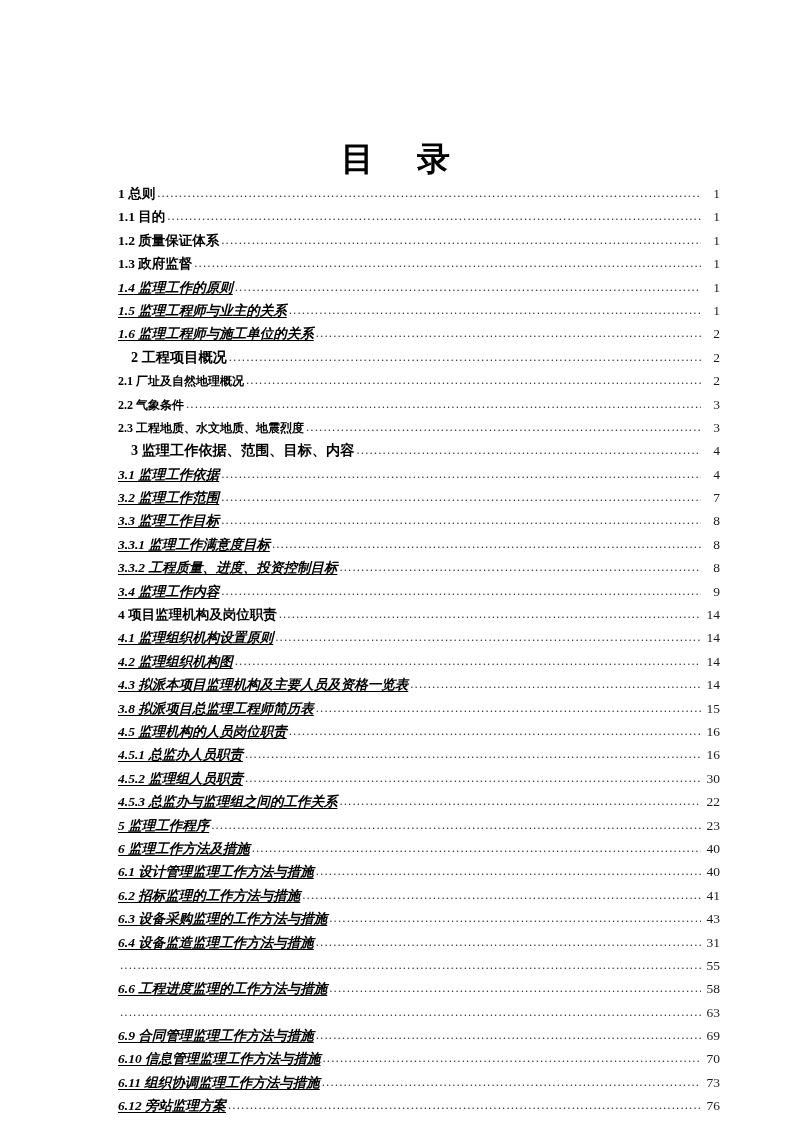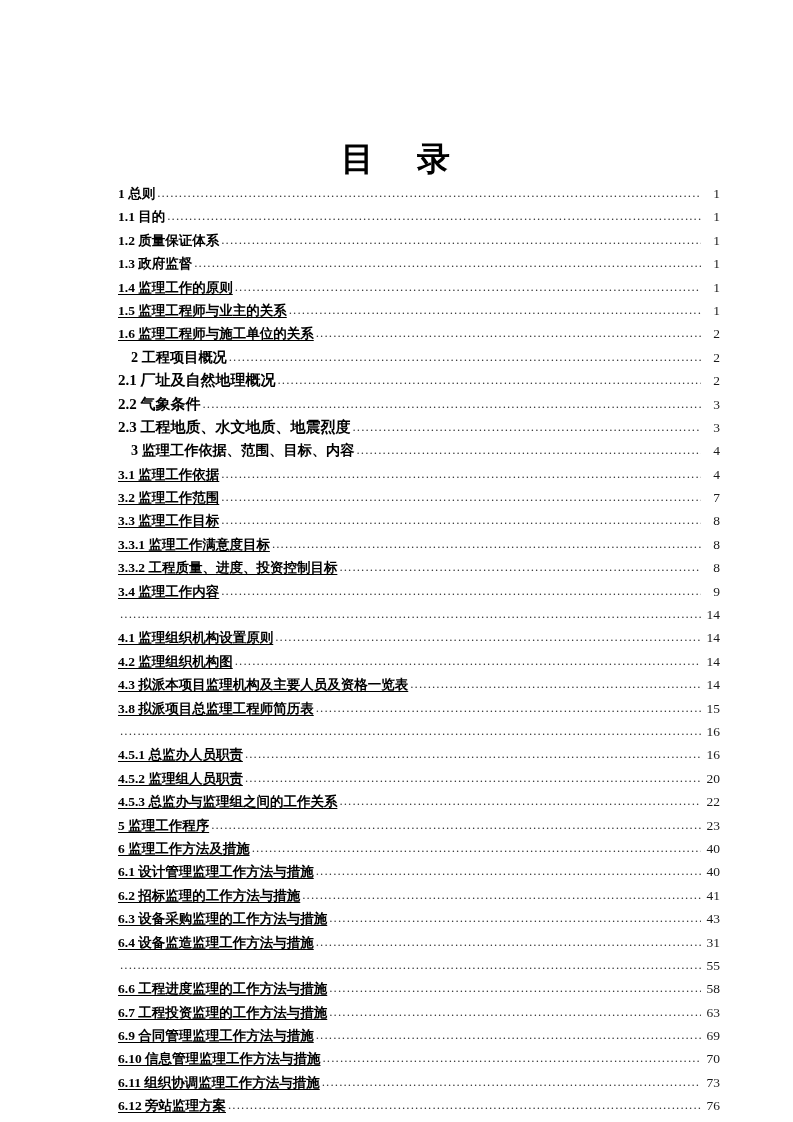--- a/index.html
+++ b/index.html
@@ -57,27 +57,28 @@
   }
 
   .toc-label {
     font-weight: bold;
     font-size: 13.5px;
     flex: 0 0 auto;
     letter-spacing: 0px;
   }
 
   
-  .toc-row.sz-lg .toc-label { font-size: 15px; }
+  .toc-row.sz-lg .toc-label { font-size: 12px; }
   .toc-row.sz-md .toc-label { font-size: 14.2px; margin-left: 13px; }
 
   .toc-label.ul {
     text-decoration: underline;
     text-decoration-thickness: 1px;
     text-underline-offset: 2px;
+    font-style: italic;
   }
 
   .toc-dots {
     flex: 1 1 auto;
     overflow: hidden;
     margin: 0 2px;
     font-size: 13px;
     letter-spacing: 1.1px;
     color: #3a3a3a;
     position: relative;
@@ -185,20 +186,21 @@
         <span class="toc-label ul">3.3.2 工程质量、进度、投资控制目标</span>
         <span class="toc-dots">................................................................................................................................................................</span>
         <span class="toc-page">8</span>
       </div>
       <div class="toc-row sz-sm">
         <span class="toc-label ul">3.4  监理工作内容</span>
         <span class="toc-dots">................................................................................................................................................................</span>
         <span class="toc-page">9</span>
       </div>
       <div class="toc-row sz-sm">
+        <span class="toc-label">4 项目监理机构及岗位职责</span>
         <span class="toc-dots">................................................................................................................................................................</span>
         <span class="toc-page">14</span>
       </div>
       <div class="toc-row sz-sm">
         <span class="toc-label ul">4.1 监理组织机构设置原则</span>
         <span class="toc-dots">................................................................................................................................................................</span>
         <span class="toc-page">14</span>
       </div>
       <div class="toc-row sz-sm">
         <span class="toc-label ul">4.2 监理组织机构图</span>
@@ -209,32 +211,33 @@
         <span class="toc-label ul">4.3  拟派本项目监理机构及主要人员及资格一览表</span>
         <span class="toc-dots">................................................................................................................................................................</span>
         <span class="toc-page">14</span>
       </div>
       <div class="toc-row sz-sm">
         <span class="toc-label ul">3.8  拟派项目总监理工程师简历表</span>
         <span class="toc-dots">................................................................................................................................................................</span>
         <span class="toc-page">15</span>
       </div>
       <div class="toc-row sz-sm">
+        <span class="toc-label ul">4.5  监理机构的人员岗位职责</span>
         <span class="toc-dots">................................................................................................................................................................</span>
         <span class="toc-page">16</span>
       </div>
       <div class="toc-row sz-sm">
         <span class="toc-label ul">4.5.1   总监办人员职责</span>
         <span class="toc-dots">................................................................................................................................................................</span>
         <span class="toc-page">16</span>
       </div>
       <div class="toc-row sz-sm">
         <span class="toc-label ul">4.5.2 监理组人员职责</span>
         <span class="toc-dots">................................................................................................................................................................</span>
-        <span class="toc-page">20</span>
+        <span class="toc-page">30</span>
       </div>
       <div class="toc-row sz-sm">
         <span class="toc-label ul">4.5.3 总监办与监理组之间的工作关系</span>
         <span class="toc-dots">................................................................................................................................................................</span>
         <span class="toc-page">22</span>
       </div>
       <div class="toc-row sz-sm">
         <span class="toc-label ul">5 监理工作程序</span>
         <span class="toc-dots">................................................................................................................................................................</span>
         <span class="toc-page">23</span>
@@ -267,21 +270,20 @@
       <div class="toc-row sz-sm">
         <span class="toc-dots">................................................................................................................................................................</span>
         <span class="toc-page">55</span>
       </div>
       <div class="toc-row sz-sm">
         <span class="toc-label ul">6.6 工程进度监理的工作方法与措施</span>
         <span class="toc-dots">................................................................................................................................................................</span>
         <span class="toc-page">58</span>
       </div>
       <div class="toc-row sz-sm">
-        <span class="toc-label ul">6.7 工程投资监理的工作方法与措施</span>
         <span class="toc-dots">................................................................................................................................................................</span>
         <span class="toc-page">63</span>
       </div>
       <div class="toc-row sz-sm">
         <span class="toc-label ul">6.9 合同管理监理工作方法与措施</span>
         <span class="toc-dots">................................................................................................................................................................</span>
         <span class="toc-page">69</span>
       </div>
       <div class="toc-row sz-sm">
         <span class="toc-label ul">6.10 信息管理监理工作方法与措施</span>

